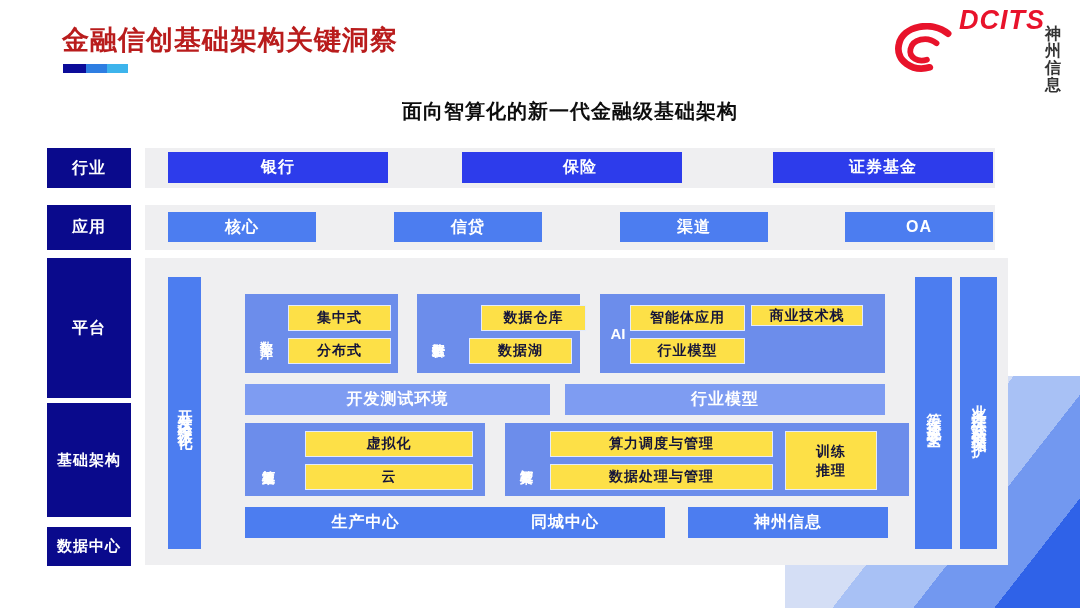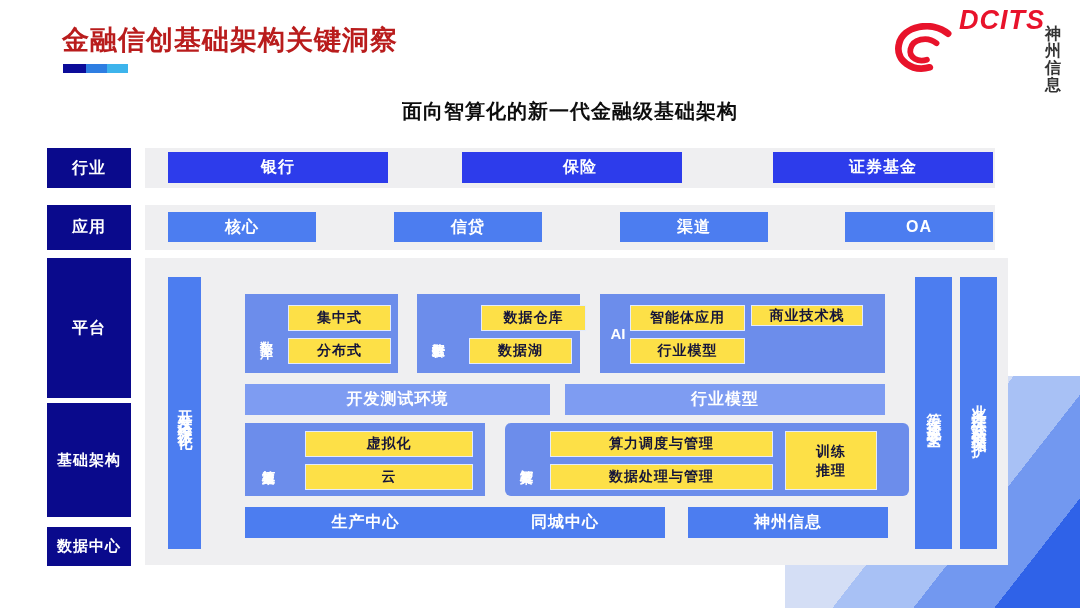--- a/index.html
+++ b/index.html
@@ -166,21 +166,21 @@
 
 <div class="abs btn btn-soft z1" style="left:245px;top:384px;width:305px;height:31px;">开发测试环境</div>
 <div class="abs btn btn-soft z1" style="left:565px;top:384px;width:320px;height:31px;">行业模型</div>
 
 <div class="abs group z1" style="left:245px;top:423px;width:240px;height:73px;">
   <div class="group-vlabel" style="left:8px;width:30px;letter-spacing:0;">通算框架</div>
   <div class="chip" style="left:60px;top:8px;width:168px;height:26px;">虚拟化</div>
   <div class="chip" style="left:60px;top:41px;width:168px;height:26px;">云</div>
 </div>
 
-<div class="abs group z1" style="left:505px;top:423px;width:404px;height:73px;border-radius:6px;">
+<div class="abs group z1" style="left:505px;top:423px;width:404px;height:73px;">
   <div class="group-vlabel" style="left:6px;width:30px;letter-spacing:0;">智算框架</div>
   <div class="chip" style="left:45px;top:8px;width:223px;height:26px;">算力调度与管理</div>
   <div class="chip" style="left:45px;top:41px;width:223px;height:26px;">数据处理与管理</div>
   <div class="chip chip-tall" style="left:280px;top:8px;width:92px;height:59px;">
     <span>训练</span>
     <span>推理</span>
   </div>
 </div>
 
 <div class="abs btn btn-mid z1" style="left:245px;top:507px;width:241px;height:31px;">生产中心</div>

